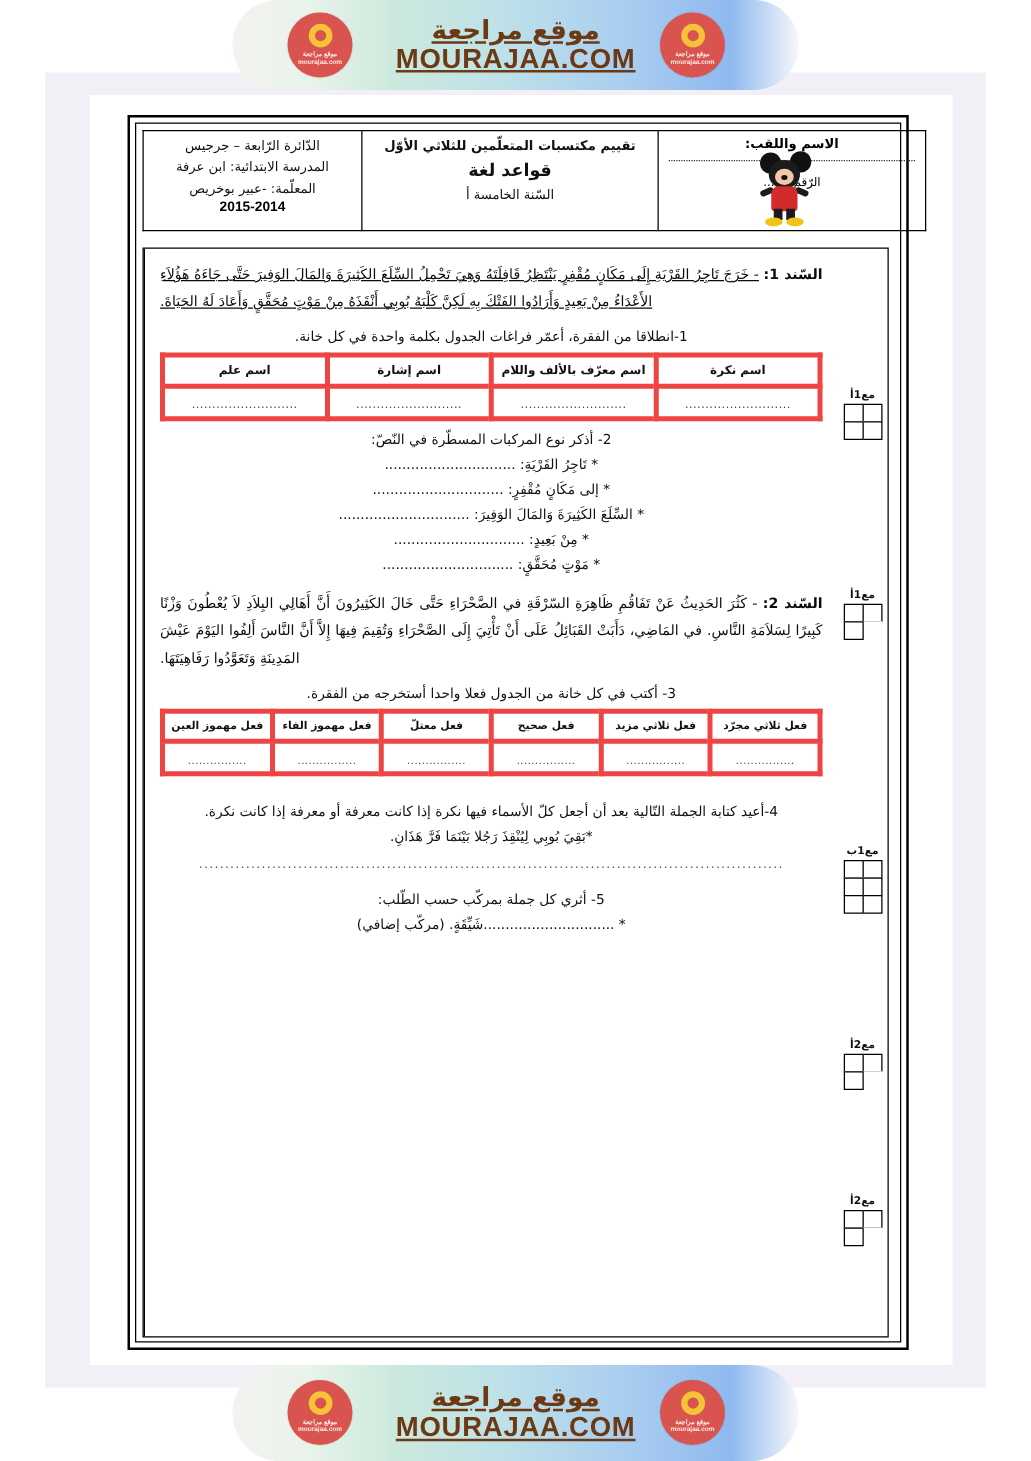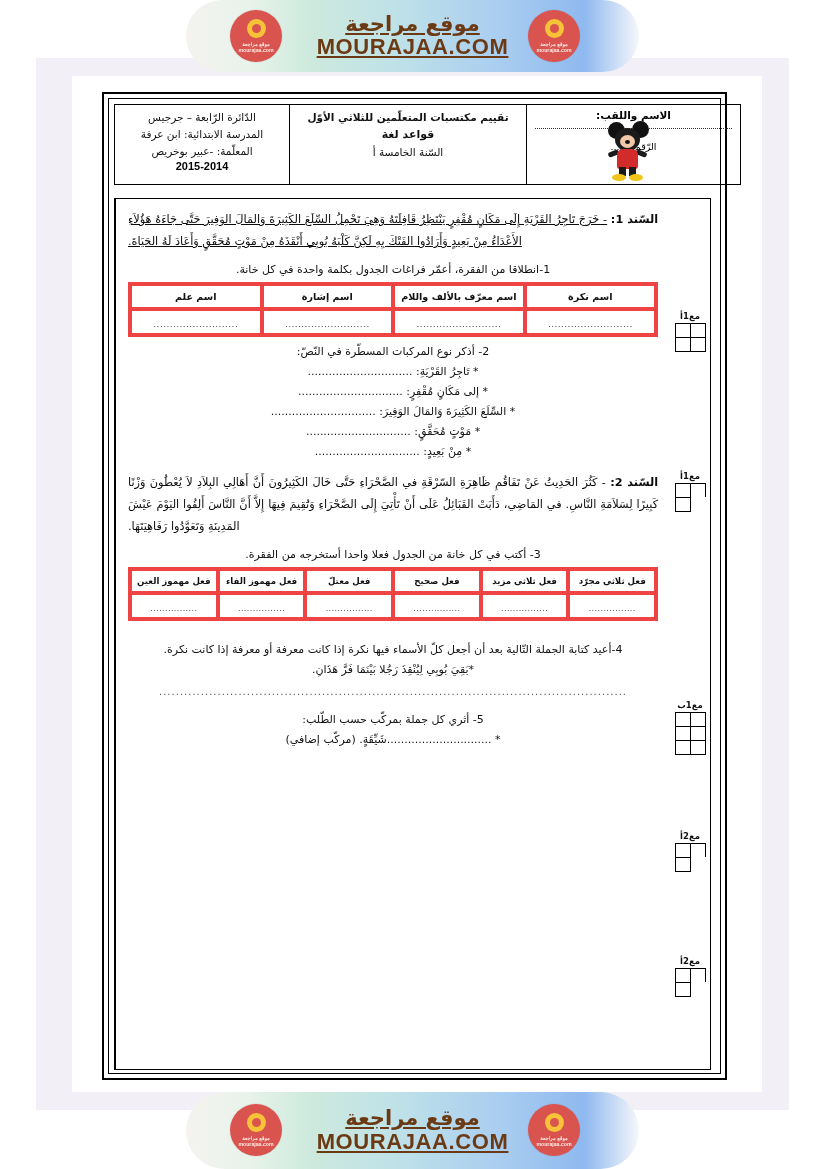--- a/index.html
+++ b/index.html
@@ -123,21 +123,21 @@
     border: 1px solid #000;
     vertical-align: top;
     padding: 4px 6px;
     height: 80px;
   }
   .hc-right { width: 175px; text-align: center; }
   .hc-mid   { width: 237px; text-align: center; }
   .hc-left  { width: 214px; text-align: center; position: relative; }
 
   .ar-sm  { font-size: 10.5px; color: #111; line-height: 1.62; }
-  .ar-md  { font-size: 11px; color: #111; line-height: 1.6; }
+  .ar-md  { font-size: 14px; color: #111; line-height: 1.6; }
   .ar-b   { font-weight: bold; }
   .year   { font-size: 11px; font-weight: bold; font-family: "Liberation Sans", sans-serif; }
 
   .name-label { font-size: 10.5px; font-weight: bold; text-align: center; }
   .dotline {
     border-bottom: 1px dotted #333;
     height: 1px; margin: 7px 2px 0 2px;
   }
   .num-label { font-size: 9.5px; margin-top: 12px; text-align: center; }
 
@@ -390,21 +390,21 @@
               <div class="cell"></div>
               <div class="cell"></div>
             </div>
           <div class="grow">
               <div class="cell ghost"></div>
               <div class="cell"></div>
             </div>
         </div>
       </div>
 
-      <div class="score-block" style="top:501px;">
+      <div class="score-block" style="top:477px;">
         <div class="score-label">مع1ب</div>
         <div class="grid">
           <div class="grow">
               <div class="cell"></div>
               <div class="cell"></div>
             </div>
           <div class="grow">
               <div class="cell"></div>
               <div class="cell"></div>
             </div>
@@ -466,22 +466,22 @@
           <td>..........................</td>
           <td>..........................</td>
         </tr>
       </tbody>
         </table>
 
       <div class="qline q-center">2- أذكر نوع المركبات المسطّرة في النّصّ:</div>
       <div class="q-item">* تَاجِرُ القَرْيَةِ: ..............................</div>
       <div class="q-item">* إلى مَكَانٍ مُقْفِرٍ: ..............................</div>
       <div class="q-item">* السِّلَعَ الكَثِيرَةَ وَالمَالَ الوَفِيرَ: ..............................</div>
+      <div class="q-item">* مِنْ بَعِيدٍ: ..............................</div>
       <div class="q-item">* مَوْتٍ مُحَقَّقٍ: ..............................</div>
-      <div class="q-item">* مِنْ بَعِيدٍ: ..............................</div>
 
       <div class="sanad" style="margin-top:14px;">
         <span class="lbl">السّند 2:</span>
         <span>- كَثُرَ الحَدِيثُ عَنْ تَفَاقُمِ ظَاهِرَةِ السّرْقَةِ في الصَّحْرَاءِ حَتَّى خَالَ الكَثِيرُونَ أَنَّ أَهَالِي البِلاَدِ لاَ يُعْطُونَ وَزْنًا كَبِيرًا لِسَلاَمَةِ النَّاسِ. في المَاضِي، دَأَبَتْ القَبَائِلُ عَلَى أَنْ تَأْتِيَ إِلَى الصَّحْرَاءِ وَتُقِيمَ فِيهَا إِلاَّ أَنَّ النَّاسَ أَلِفُوا اليَوْمَ عَيْشَ المَدِينَةِ وَتَعَوَّدُوا رَفَاهِيَتَهَا.</span>
       </div>
 
       <div class="qline q-center">3- أكتب في كل خانة من الجدول فعلا واحدا أستخرجه من الفقرة.</div>
       <table class="wtable t2">
         <tbody>
             <tr>

